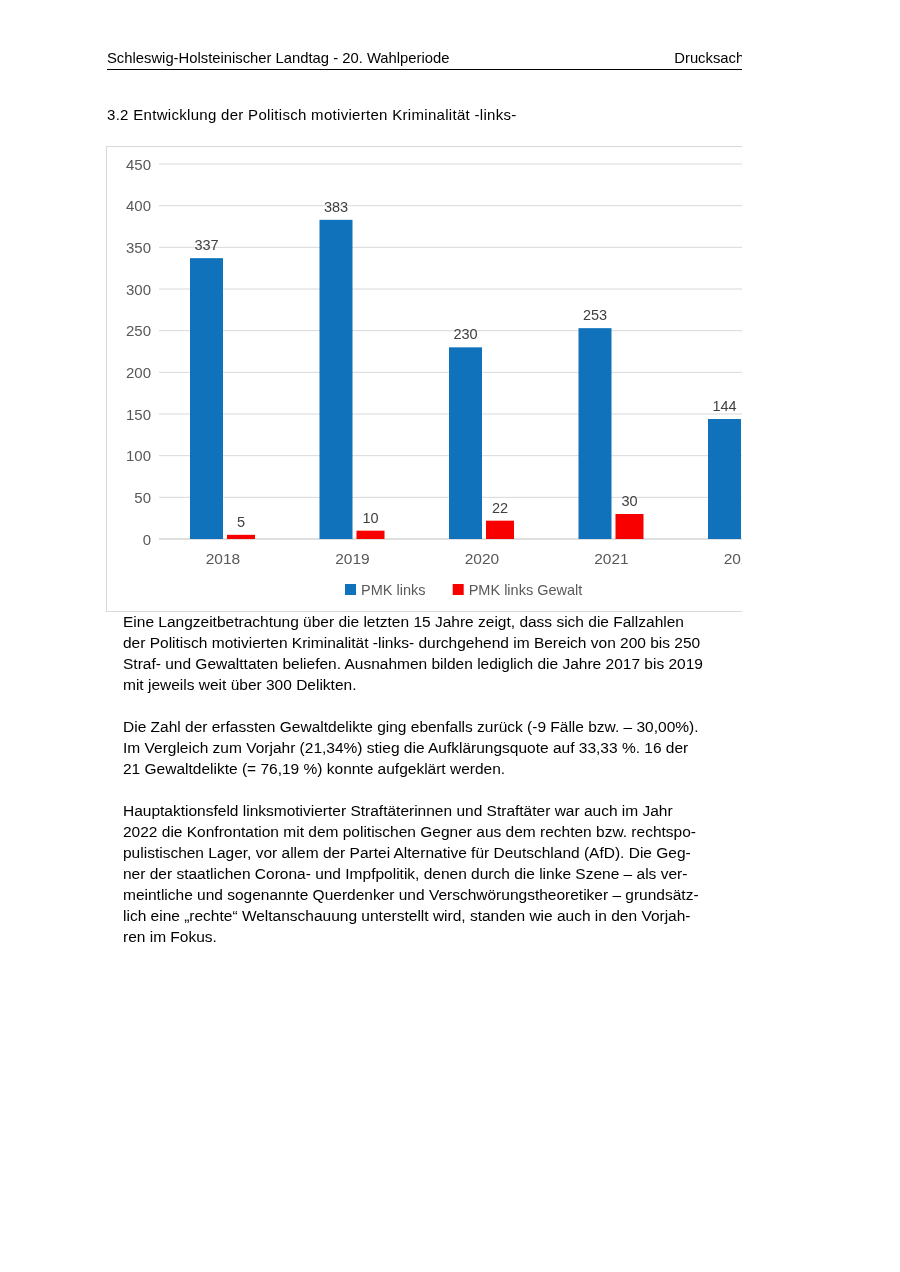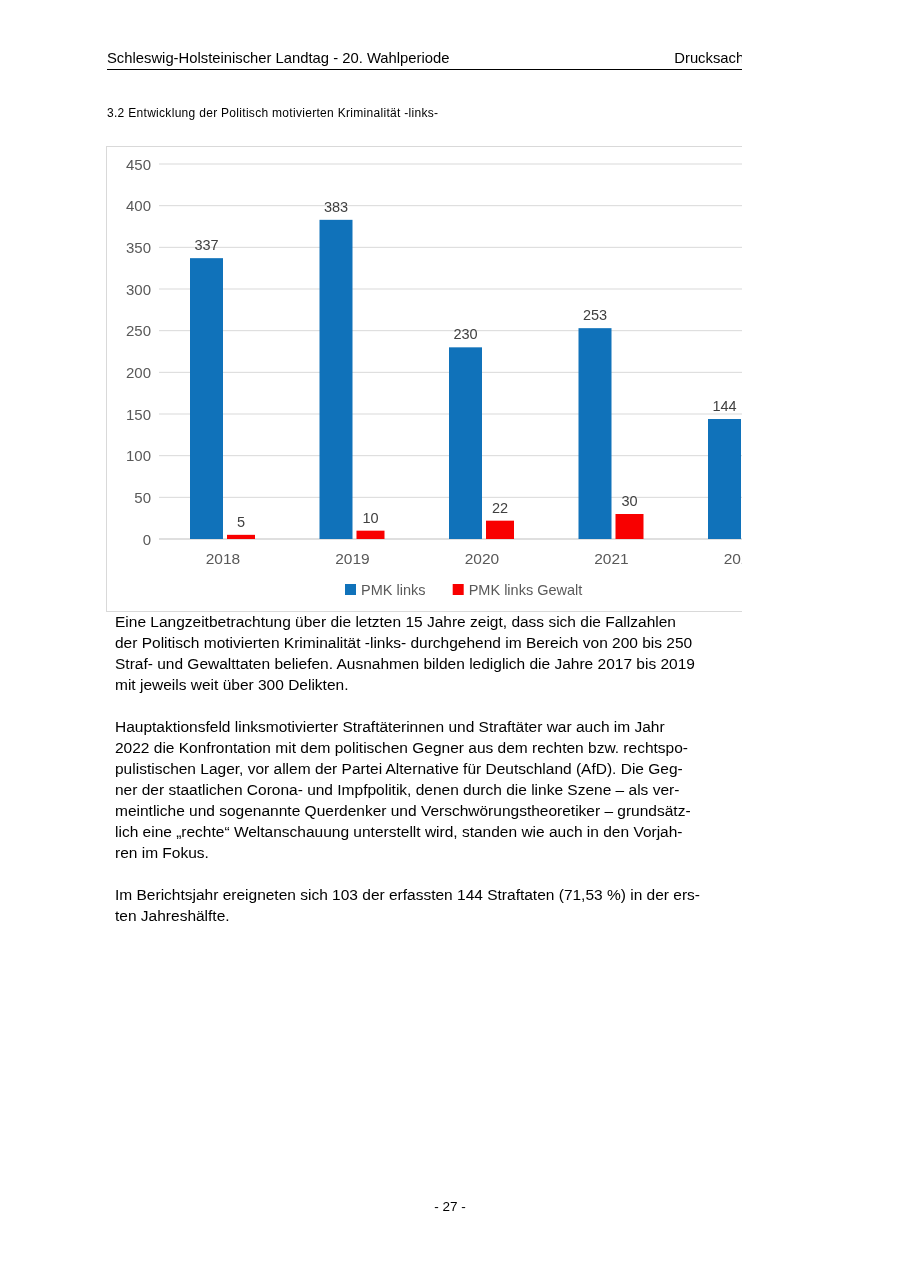--- a/index.html
+++ b/index.html
@@ -8,32 +8,32 @@
     position:relative; width:742px; height:1272px; background:#fff;
     overflow:hidden;
   }
   .doc-header {
     position:absolute; left:107px; top:50px; width:703px;
     display:flex; justify-content:space-between; align-items:flex-end;
     font-size:14.8px; border-bottom:1.5px solid #000; padding-bottom:3px;
   }
   .section-title {
     position:absolute; left:107px; top:106px;
-    font-size:12px; letter-spacing:0.3px; font-weight:normal; margin:0;
+    font-size:15px; letter-spacing:0.3px; font-weight:normal; margin:0;
   }
   .chart-frame {
     position:absolute; left:106px; top:146px; width:712px; height:464px;
     border:1px solid #d9d9d9; background:#fff; box-sizing:content-box;
   }
   .chart-frame svg { display:block; }
   .body-text {
     position:absolute; left:107px; top:611px; width:700px;
     font-size:15.5px; line-height:21px;
   }
-  .body-text p { margin:0 0 21px 8px; white-space:pre-line; }
+  .body-text p { margin:0 0 21px 16px; white-space:pre-line; }
   .page-footer {
     position:absolute; left:0; top:1199px; width:900px;
     text-align:center; font-size:13.5px;
   }
 </style>
 </head>
 <body>
 
 <div class="page">
 
@@ -96,26 +96,26 @@
         <rect x="345.7" y="437" width="11" height="11" fill="#F80000"></rect>
         <text x="361.7" y="447.5" font-size="14.5" fill="#595959">PMK links Gewalt</text>
       </svg>
   </div>
 
   <div class="body-text">
     <p>Eine Langzeitbetrachtung über die letzten 15 Jahre zeigt, dass sich die Fallzahlen
 der Politisch motivierten Kriminalität -links- durchgehend im Bereich von 200 bis 250
 Straf- und Gewalttaten beliefen. Ausnahmen bilden lediglich die Jahre 2017 bis 2019
 mit jeweils weit über 300 Delikten.</p>
+    <p>Die Zahl der erfassten Gewaltdelikte ging ebenfalls zurück (-9 Fälle bzw. – 30,00%).
+Im Vergleich zum Vorjahr (21,34%) stieg die Aufklärungsquote auf 33,33 %. 16 der
+21 Gewaltdelikte (= 76,19 %) konnte aufgeklärt werden.</p>
     <p>Hauptaktionsfeld linksmotivierter Straftäterinnen und Straftäter war auch im Jahr
 2022 die Konfrontation mit dem politischen Gegner aus dem rechten bzw. rechtspo-
 pulistischen Lager, vor allem der Partei Alternative für Deutschland (AfD). Die Geg-
 ner der staatlichen Corona- und Impfpolitik, denen durch die linke Szene – als ver-
 meintliche und sogenannte Querdenker und Verschwörungstheoretiker – grundsätz-
 lich eine „rechte“ Weltanschauung unterstellt wird, standen wie auch in den Vorjah-
 ren im Fokus.</p>
-    <p>Im Berichtsjahr ereigneten sich 103 der erfassten 144 Straftaten (71,53 %) in der ers-
-ten Jahreshälfte.</p>
   </div>
 
-  <div class="page-footer">- 27 -</div>
 
 </div>
 
 </body></html>

